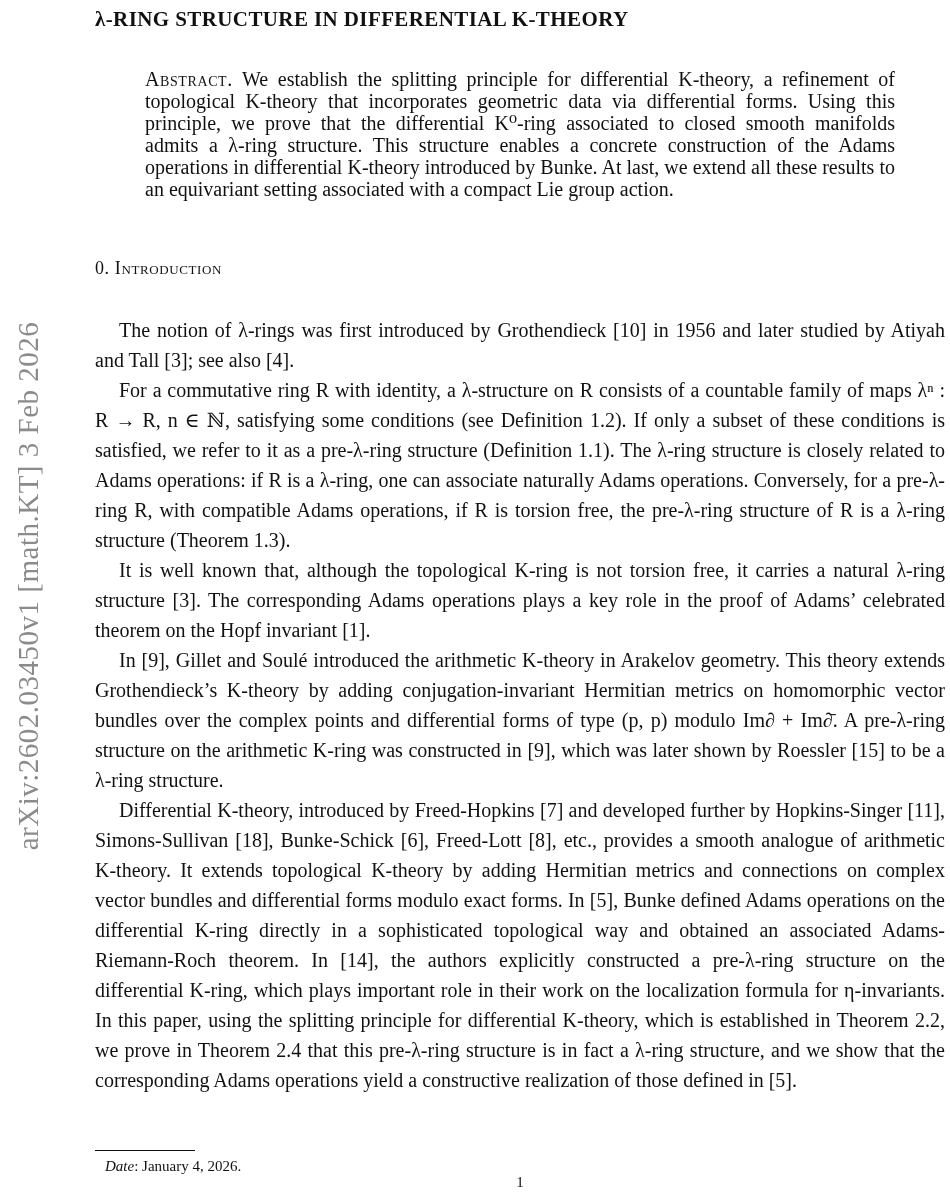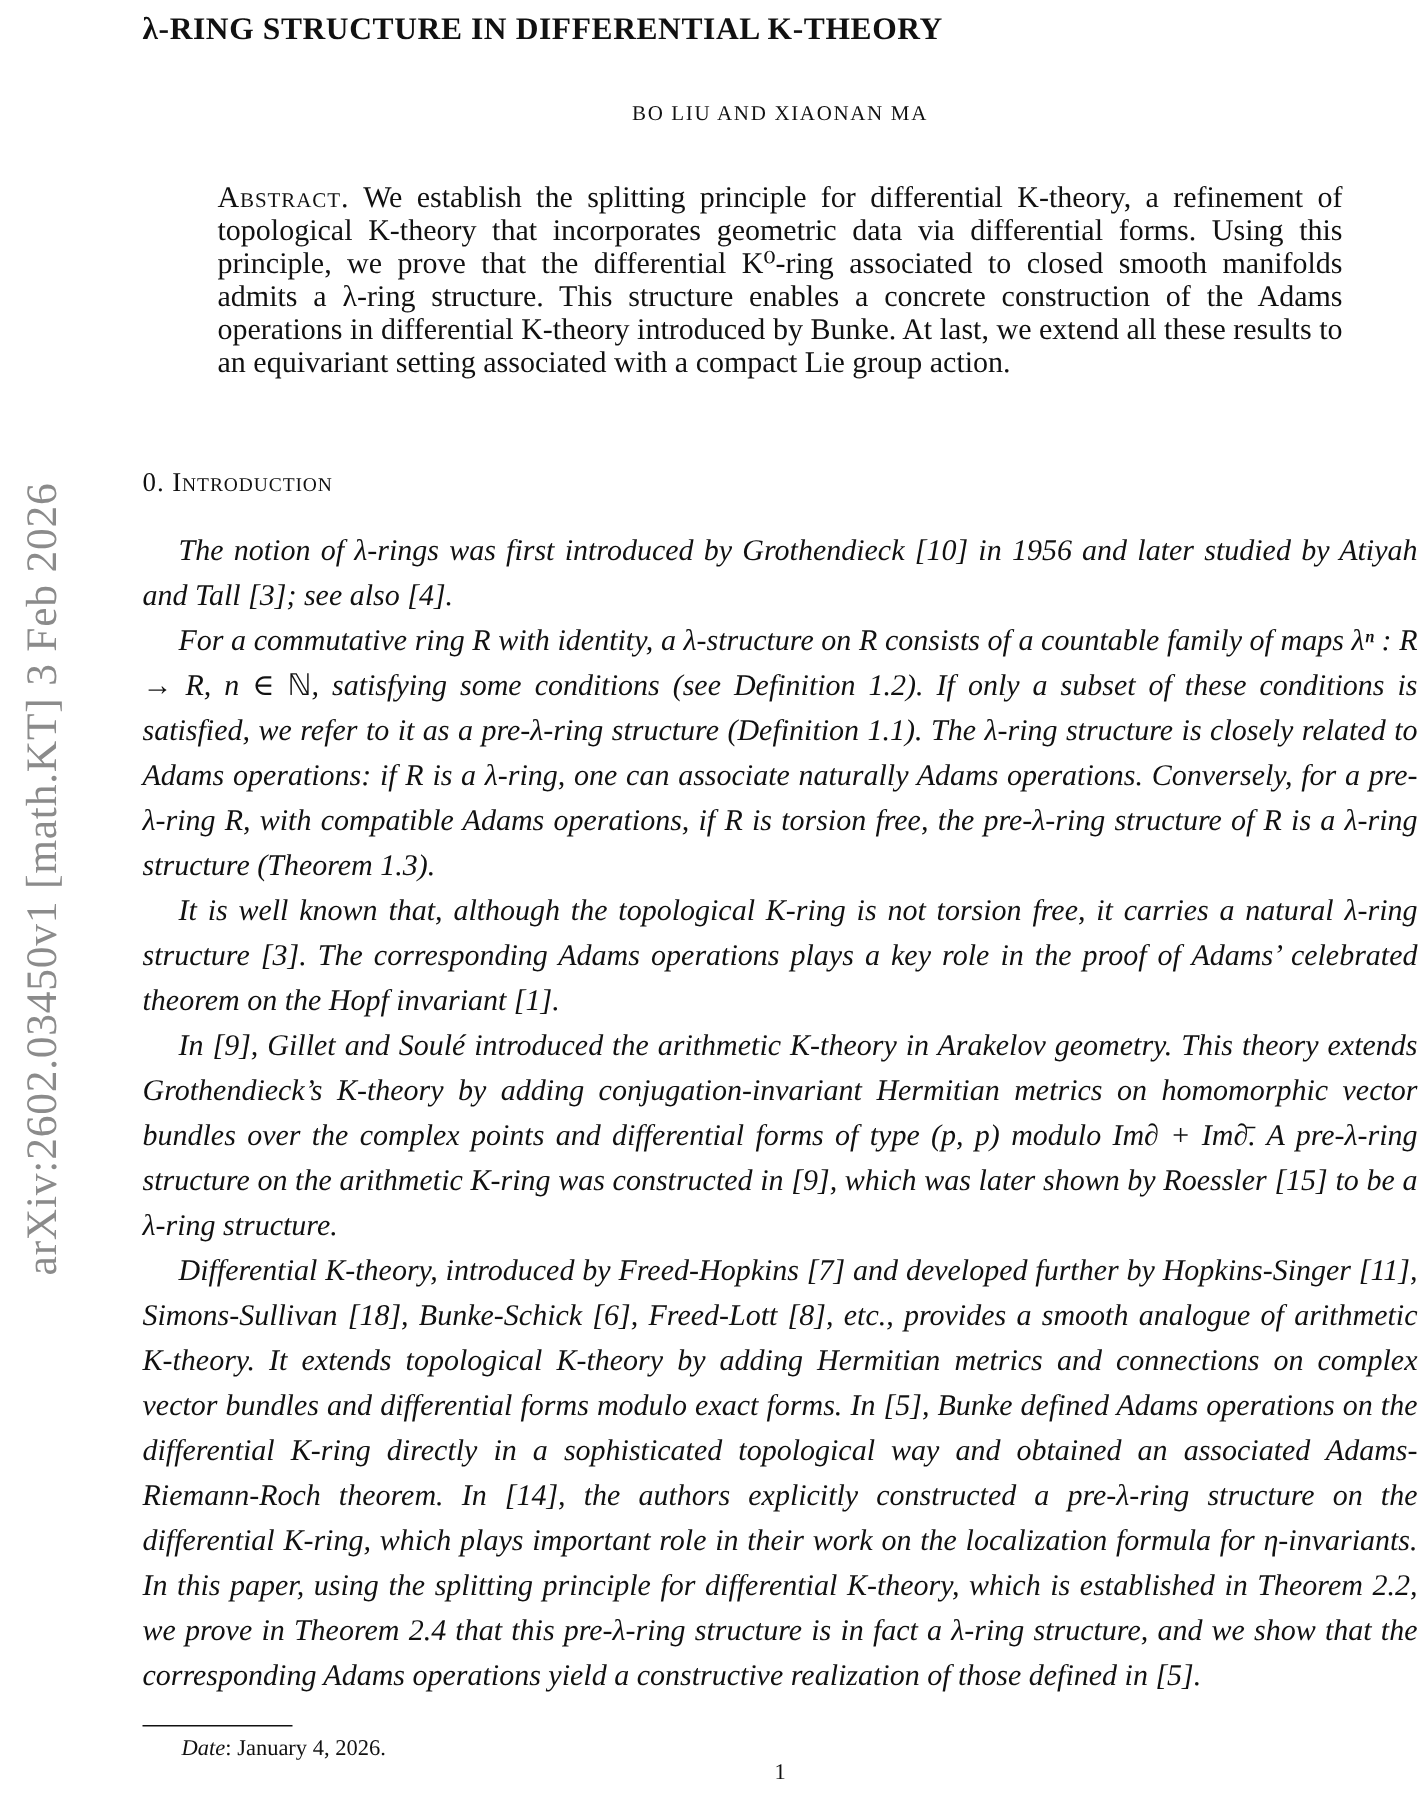--- a/index.html
+++ b/index.html
@@ -67,25 +67,24 @@
   }
 
   .section-heading {
     margin-top: 58px;
     font-size: 18px;
     font-variant: small-caps;
     letter-spacing: 0.6px;
   }
 
   .body-text {
-    margin-top: 20px;
+    margin-top: 36px;
     font-size: 20px;
     line-height: 30px;
     text-align: justify;
-    font-style: italic;
   }
   .body-text p {
     margin: 0;
     text-indent: 24px;
   }
 
   .footnote {
     position: absolute;
     left: 95px;
     top: 1150px;
@@ -96,42 +95,40 @@
     width: 100px;
     height: 0;
     border-top: 1.3px solid #111111;
     margin-bottom: 7px;
   }
   .date-line {
     padding-left: 10px;
   }
   .date-label {
     font-style: italic;
-    margin-left: 16px;
   }
 
   .page-number {
     position: absolute;
     left: 95px;
     top: 1174px;
     width: 850px;
     text-align: center;
     font-size: 15px;
   }
 </style>
 </head>
 <body>
 
 <div class="watermark">arXiv:2602.03450v1  [math.KT]  3 Feb 2026</div>
 
 <div class="page">
 
   <div class="title">λ-RING STRUCTURE IN DIFFERENTIAL K-THEORY</div>
 
-  <div class="authors">BO LIU AND XIAONAN MA</div>
 
   <div class="abstract">
     <span class="abstract-label">Abstract.</span>
     <span>We establish the splitting principle for differential K-theory, a refinement of topological K-theory that incorporates geometric data via differential forms. Using this principle, we prove that the differential K⁰-ring associated to closed smooth manifolds admits a λ-ring structure. This structure enables a concrete construction of the Adams operations in differential K-theory introduced by Bunke. At last, we extend all these results to an equivariant setting associated with a compact Lie group action.</span>
   </div>
 
   <div class="section-heading">
     <span>0.</span>
     <span>Introduction</span>
   </div>

